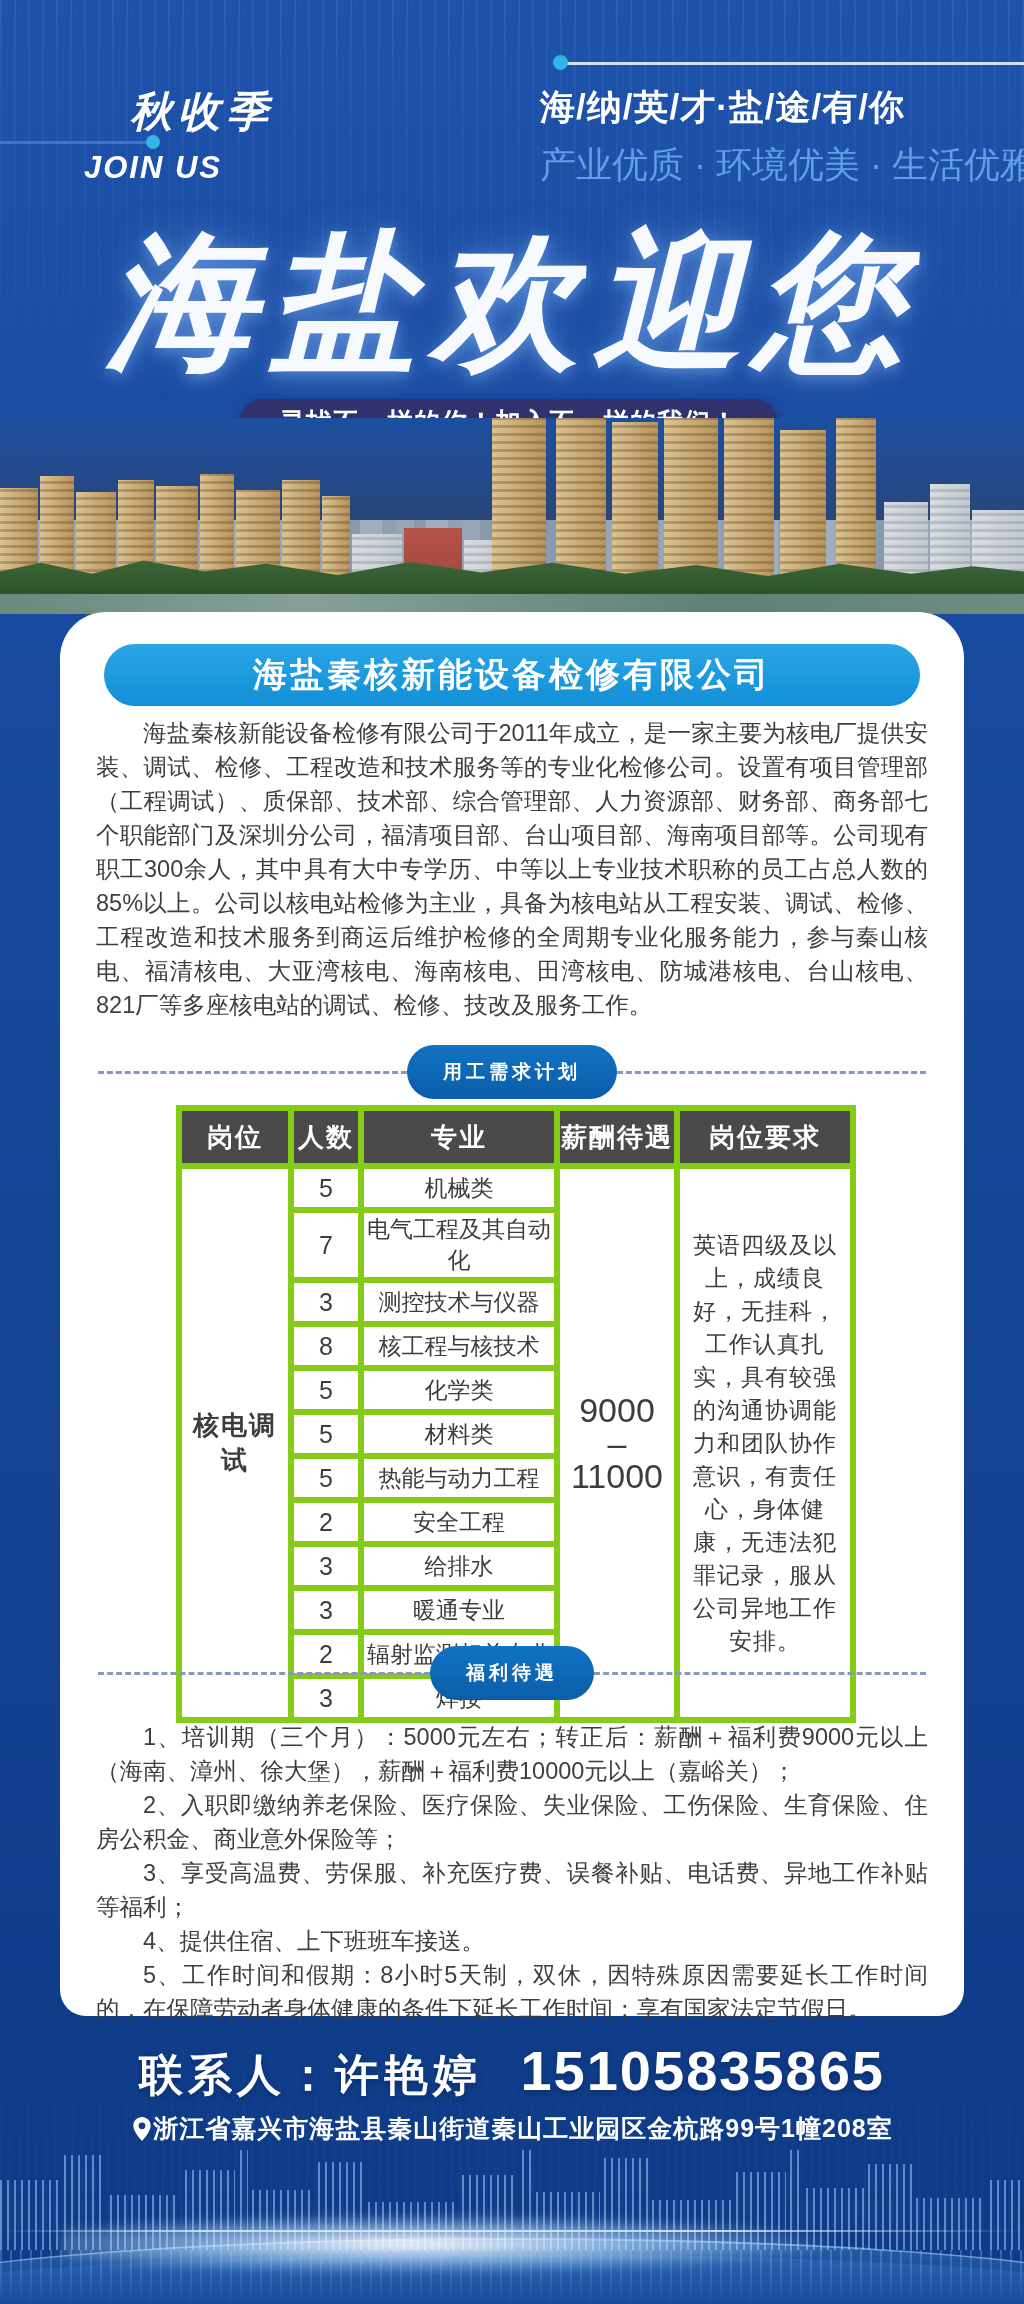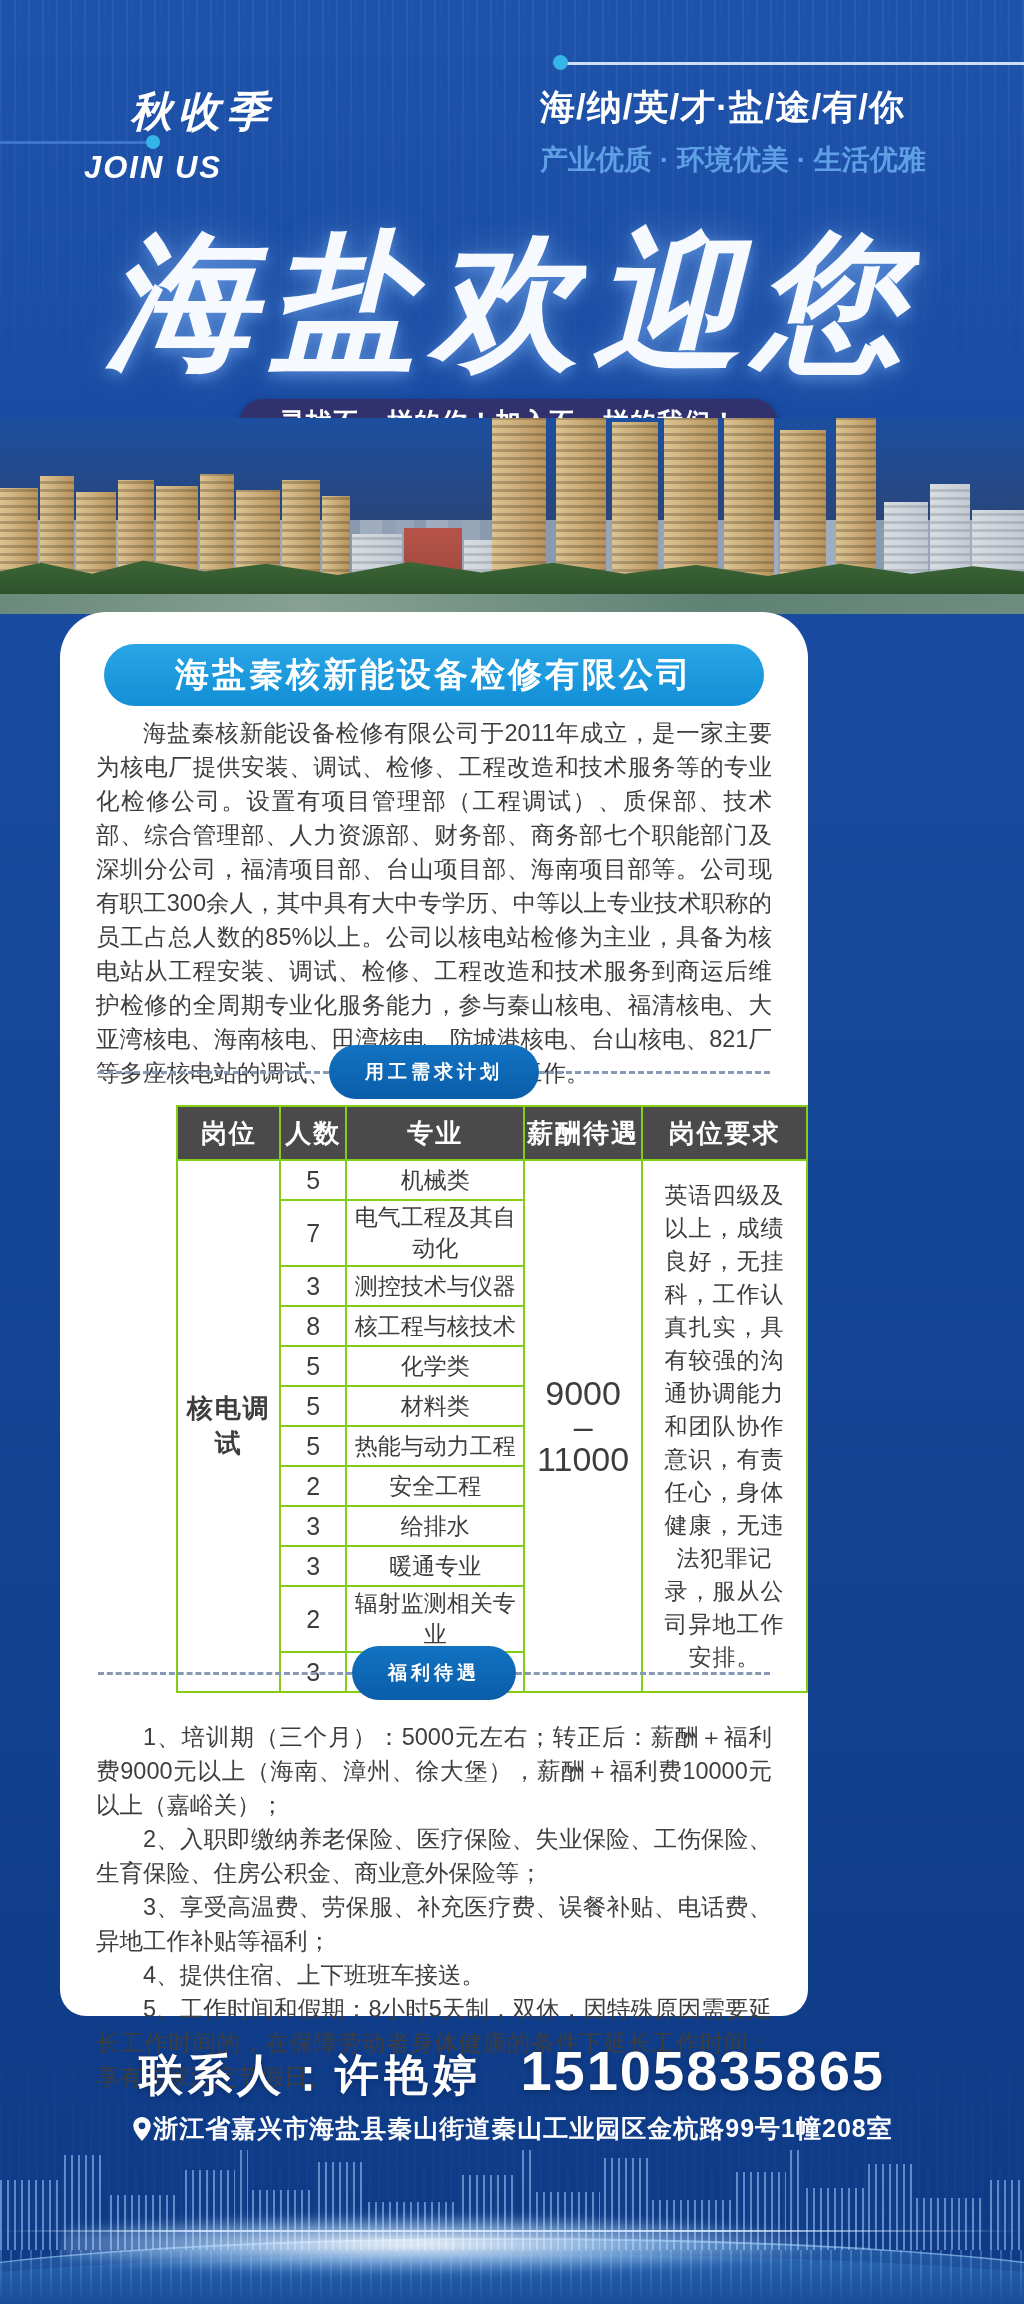--- a/index.html
+++ b/index.html
@@ -19,21 +19,21 @@
 
   
   .season{position:absolute;left:92px;top:84px;width:220px;text-align:center;color:#fff;
     font-size:42px;font-weight:bold;font-style:italic;letter-spacing:6px;font-family:"Liberation Serif","DejaVu Serif",serif;}
   .left-line{position:absolute;left:0;top:141px;width:148px;height:3px;background:#3f74c9;}
   .left-dot{position:absolute;left:146px;top:135px;width:14px;height:14px;border-radius:50%;background:#35b4e8;}
   .joinus{position:absolute;left:84px;top:150px;color:#fff;font-size:31px;font-weight:bold;font-style:italic;letter-spacing:2px;}
   .right-line{position:absolute;left:562px;top:62px;right:0;height:3px;background:#cfe0f5;}
   .right-dot{position:absolute;left:553px;top:55px;width:15px;height:15px;border-radius:50%;background:#35b4e8;}
   .slogan-main{position:absolute;left:540px;top:84px;width:430px;color:#fff;font-size:35px;font-weight:bold;letter-spacing:1px;white-space:nowrap;}
-  .slogan-sub{position:absolute;left:540px;top:141px;width:430px;color:#5f9fe6;font-size:28px;font-weight:bold;white-space:nowrap;}
+  .slogan-sub{position:absolute;left:540px;top:141px;width:430px;color:#5f9fe6;font-size:36px;font-weight:normal;white-space:nowrap;}
 
   
   .hero-title{position:absolute;left:0;top:218px;width:100%;text-align:center;color:#f6faff;
     font-size:148px;font-weight:bold;font-style:italic;letter-spacing:14px;line-height:170px;
     font-family:"Liberation Serif","DejaVu Serif",serif;
     text-shadow:0 4px 14px rgba(130,185,255,.45),0 0 34px rgba(160,205,255,.35);}
   .hero-sub-pill{position:absolute;left:240px;top:399px;width:537px;height:46px;border-radius:24px;
     background:#31316e;box-shadow:0 3px 9px rgba(0,0,30,.4);display:flex;align-items:center;justify-content:center;}
   .hero-sub-pill span{color:#fff;font-size:26px;font-weight:bold;letter-spacing:1px;}
 
@@ -46,37 +46,37 @@
   .bld.gold{background:repeating-linear-gradient(0deg,rgba(70,58,42,.3) 0 3px,rgba(0,0,0,0) 3px 8px),linear-gradient(90deg,#dcc492,#b8935c);}
   .bld.light{background:repeating-linear-gradient(0deg,rgba(90,100,115,.25) 0 3px,rgba(0,0,0,0) 3px 8px),linear-gradient(90deg,#d9dde2,#c3cad2);}
   .bld.red{background:linear-gradient(180deg,#b65348,#a04a40);}
   .photo .trees{position:absolute;left:0;bottom:16px;width:100%;height:44px;
     background:linear-gradient(180deg,#3f6a38,#2c4f2a);
     clip-path:polygon(0 40%,4% 20%,9% 45%,14% 15%,20% 40%,26% 22%,33% 48%,40% 18%,47% 42%,54% 20%,61% 45%,68% 25%,75% 50%,82% 22%,89% 45%,95% 28%,100% 40%,100% 100%,0 100%);}
   .photo .water{position:absolute;left:0;bottom:0;width:100%;height:20px;
     background:linear-gradient(90deg,#6a8a7c,#86a193 30%,#5f8274 70%,#6d8d7f);}
 
   
-  .card{position:absolute;left:60px;top:612px;width:748px;height:1404px;background:#ffffff;
+  .card{position:absolute;left:60px;top:612px;width:904px;height:1404px;background:#ffffff;
     border-radius:46px 46px 26px 26px;}
   .company-pill{position:absolute;left:44px;right:44px;top:32px;height:62px;border-radius:32px;
     background:linear-gradient(180deg,#2aa6e6,#128fd6);display:flex;align-items:center;justify-content:center;}
   .company-pill span{color:#fff;font-size:34px;font-weight:bold;letter-spacing:3px;}
   .intro{position:absolute;left:36px;right:36px;top:104px;margin:0;color:#3e3e3e;
     font-size:23.5px;line-height:34px;text-align:justify;text-indent:2em;}
   .section-row{position:absolute;left:38px;right:38px;display:flex;align-items:center;}
   .section-row .dash{flex:1;border-top:3px dashed #8799b4;}
   .section-pill{height:54px;border-radius:28px;background:linear-gradient(180deg,#1173c2,#0b5da9);
     display:flex;align-items:center;justify-content:center;padding:0 36px;}
   .section-pill span{color:#fff;font-size:19px;font-weight:bold;letter-spacing:4px;}
   .sec1{top:433px;} .sec2{top:1034px;}
 
   
   .jobs-table{position:absolute;left:116px;top:493px;border-collapse:collapse;table-layout:fixed;}
-  .jobs-table th,.jobs-table td{border:2px solid #84cc16;margin-top:20px;}
+  .jobs-table th,.jobs-table td{border:6px solid #84cc16;margin-top:20px;}
   .jobs-table th{background:#4a4a4a;color:#fff;font-size:26px;font-weight:bold;height:50px;letter-spacing:2px;}
   .jobs-table td{color:#3d3d3d;text-align:center;vertical-align:middle;}
   .td-count{font-size:25px;height:36px;}
   .td-major{font-size:23px;}
   .td-position{font-size:26px;font-weight:600;letter-spacing:2px;}
   .td-salary{font-size:34px;line-height:33px;}
   .td-req{font-size:23px;line-height:33px;text-align:justify;padding:0 13px;letter-spacing:1px;}
 
   .benefits{position:absolute;left:36px;right:36px;top:1108px;}
   .benefits p{margin:0;color:#3e3e3e;font-size:23.5px;line-height:34px;text-align:justify;text-indent:2em;}

